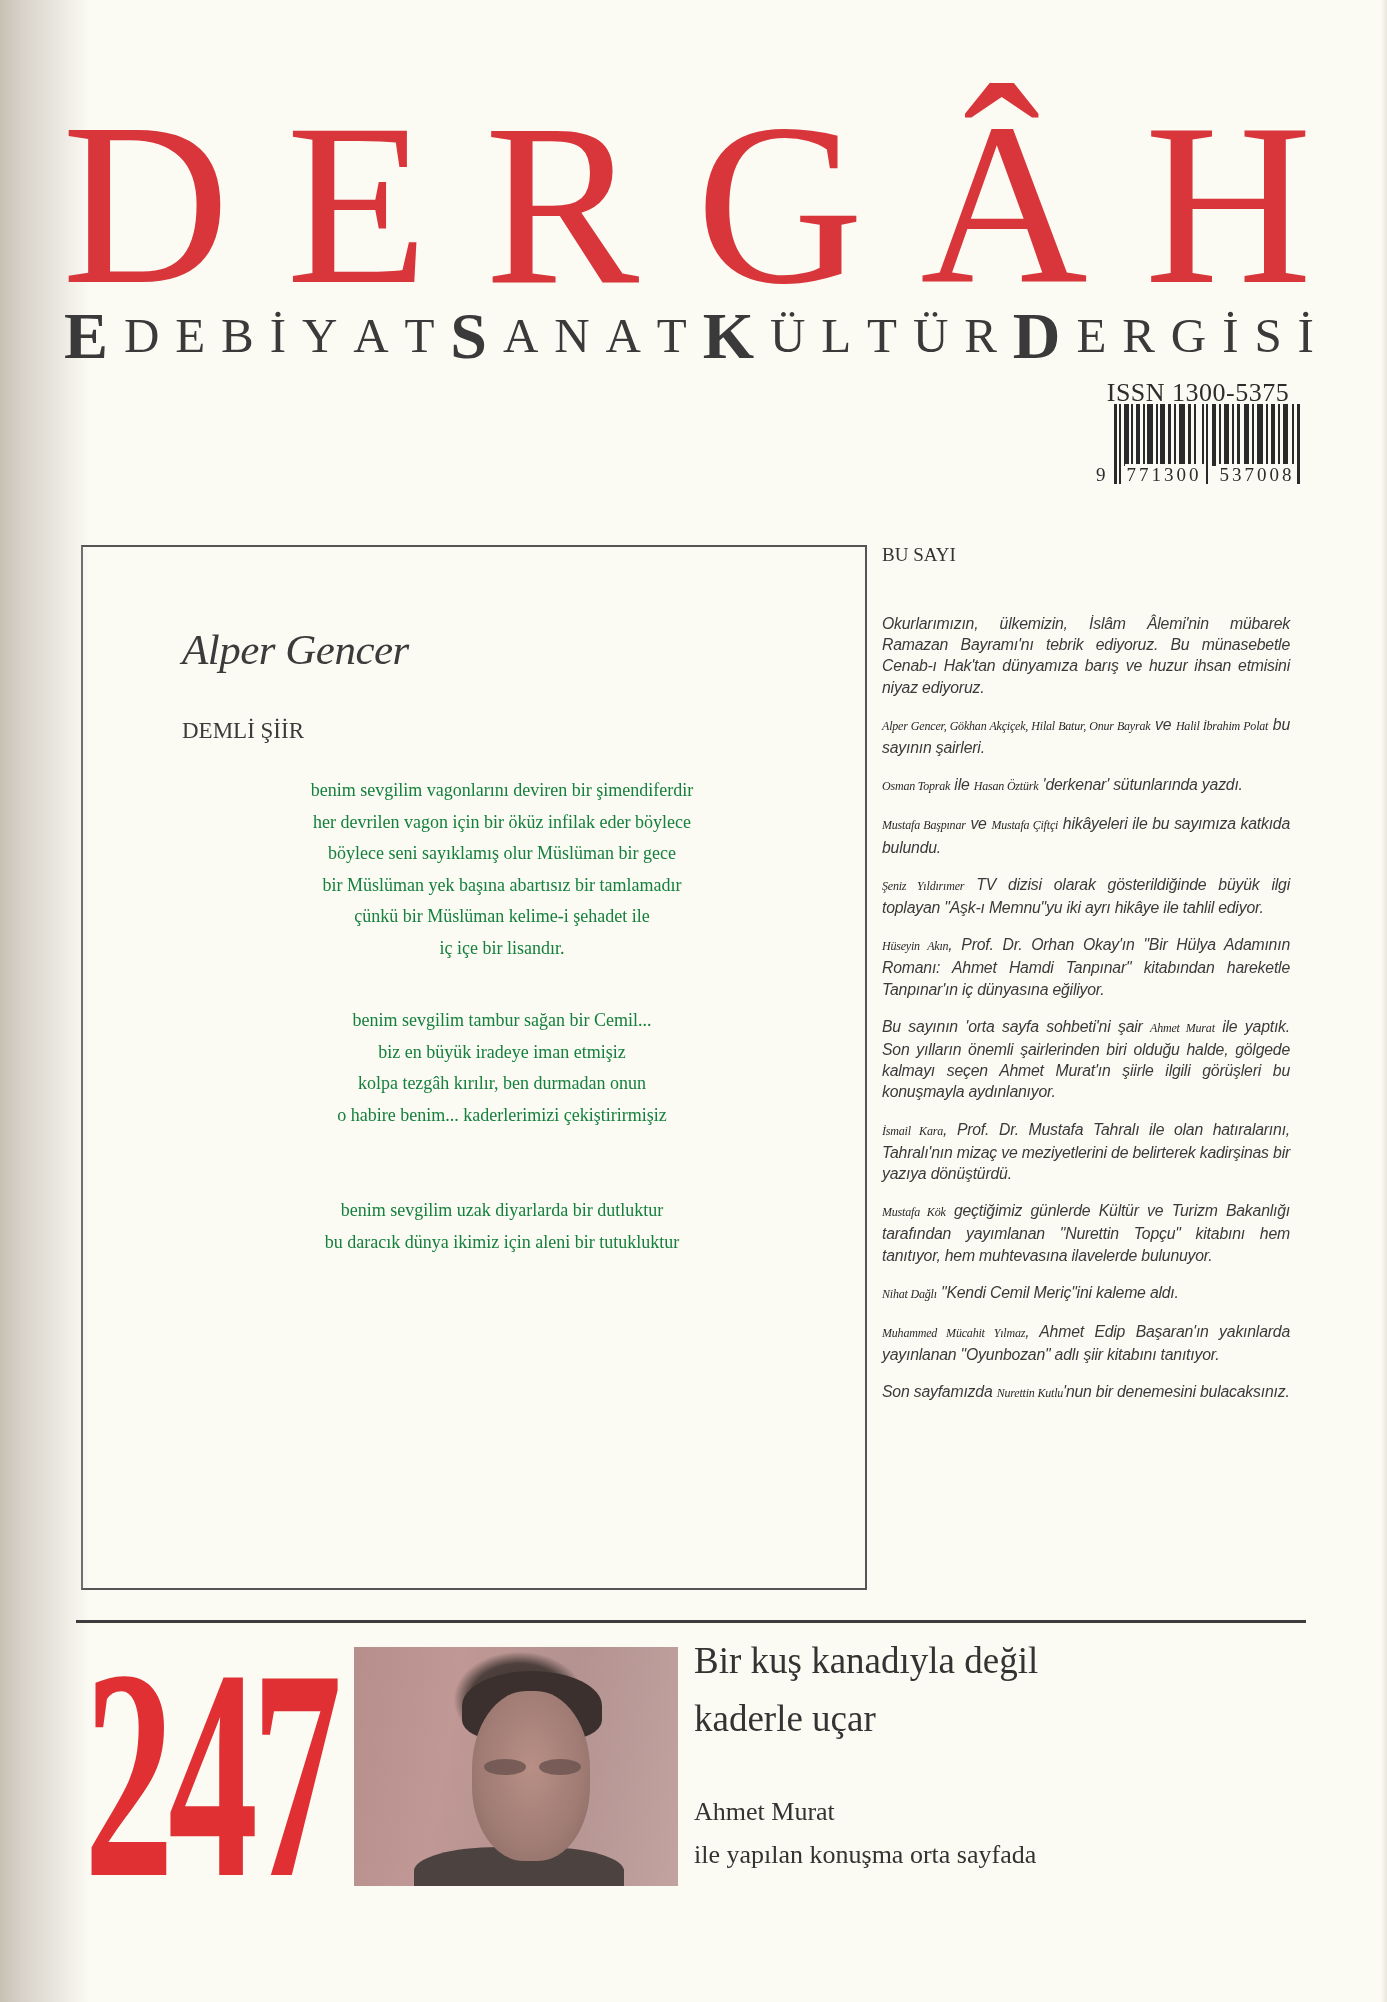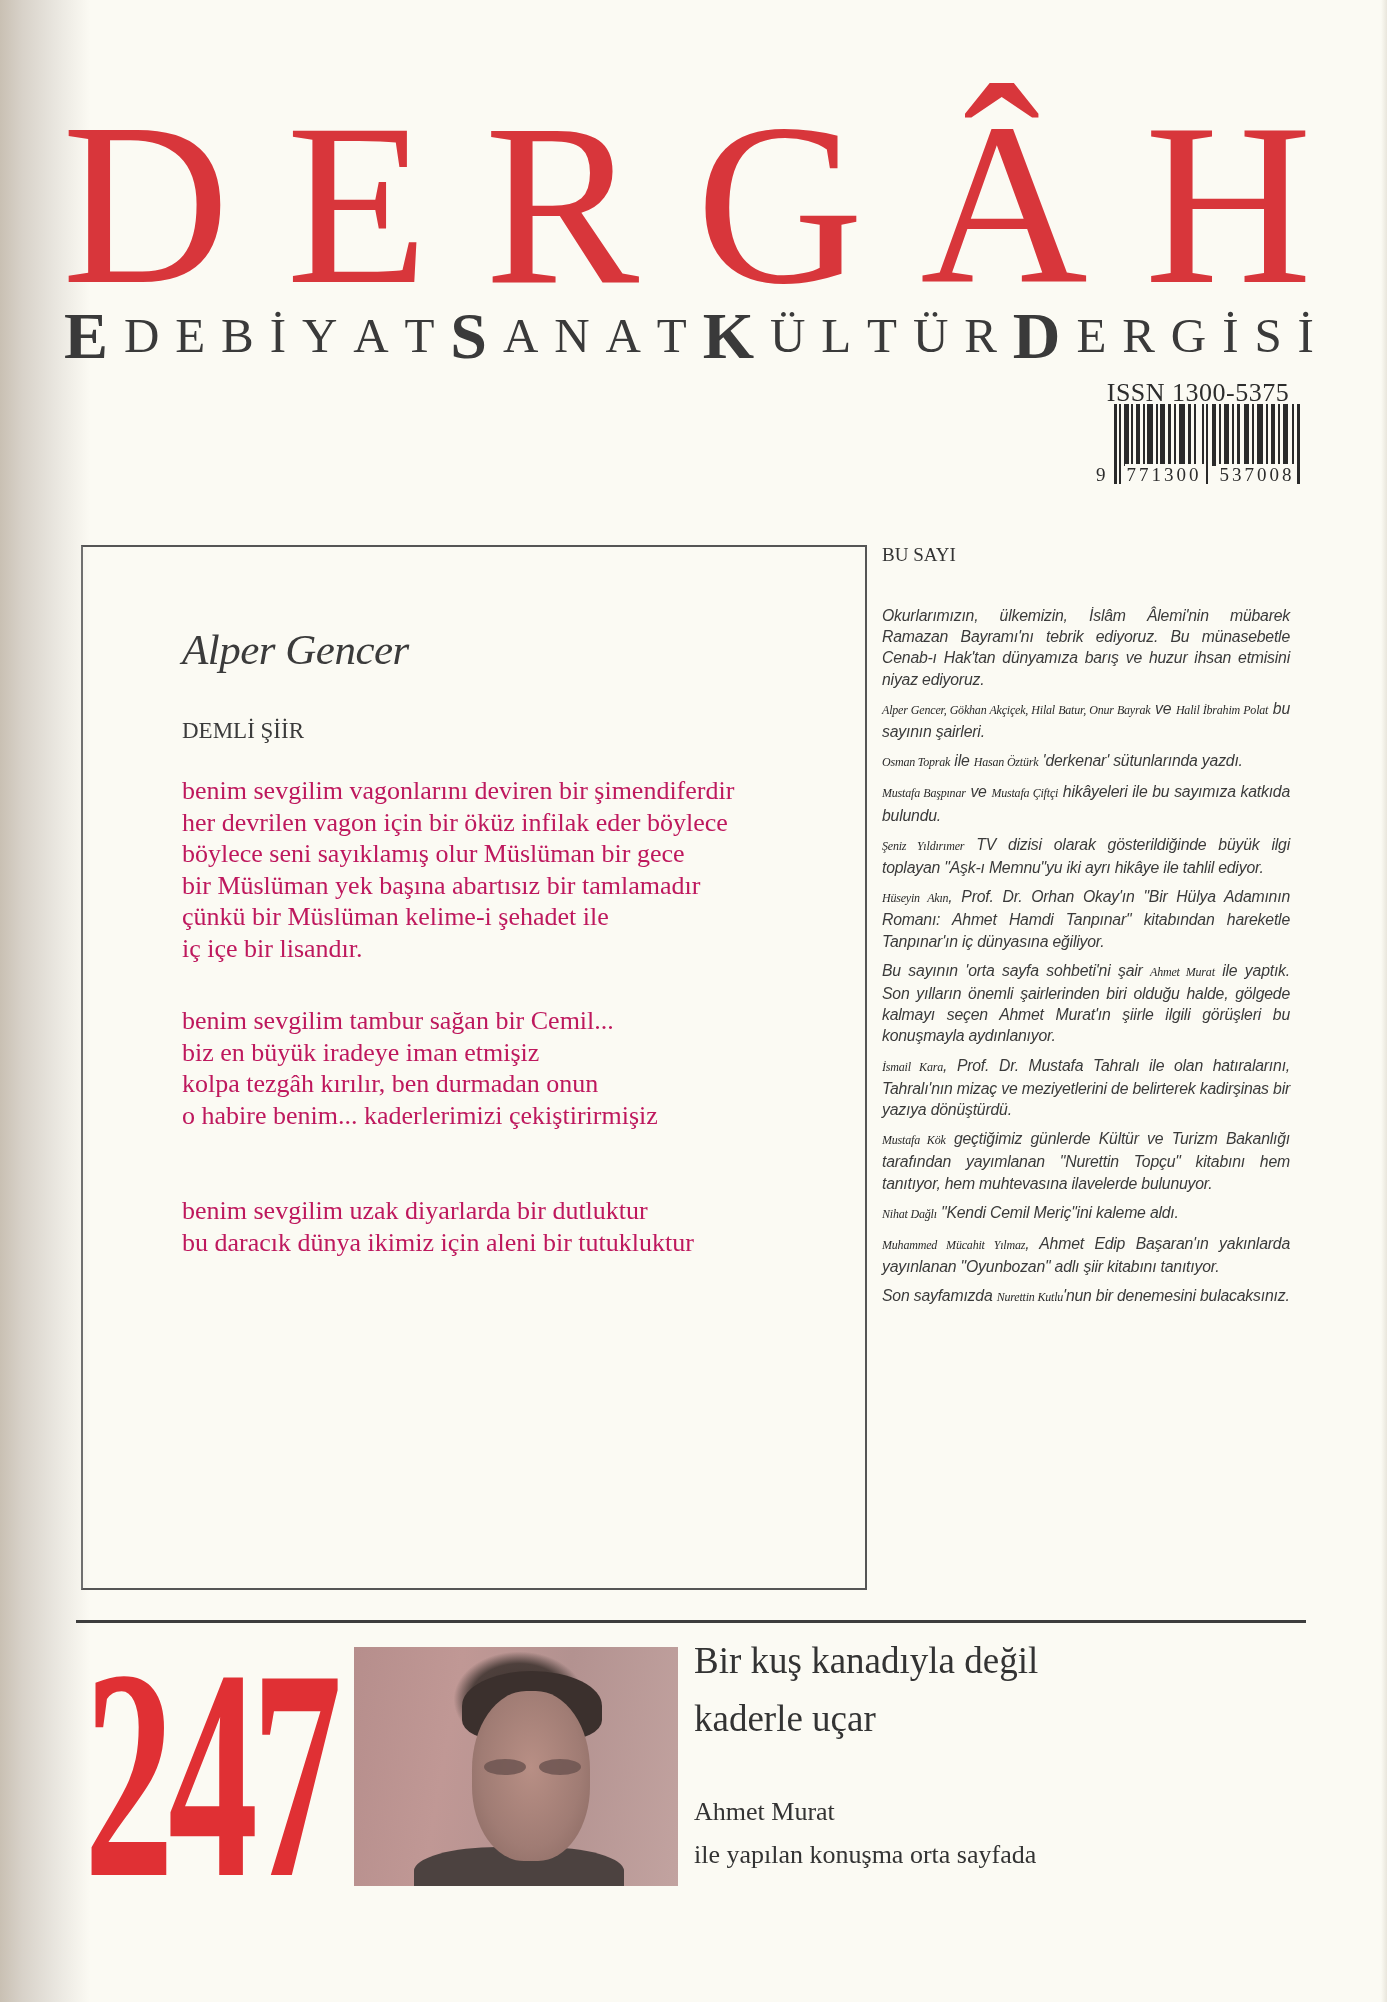--- a/index.html
+++ b/index.html
@@ -59,36 +59,36 @@
   .poet-name {
     position: absolute; left: 182px; top: 625px;
     font-style: italic; font-size: 43px; color: #3b3b3b; letter-spacing: -0.5px;
   }
   .poem-title {
     position: absolute; left: 182px; top: 718px;
     font-size: 23px; color: #3b3b3b;
   }
   .stanza {
     position: absolute; left: 182px; width: 640px;
-    font-size: 26px; line-height: 31.5px; color: #be185d;
+    font-size: 18px; line-height: 31.5px; color: #15803d; text-align: center;
   }
   .stanza div { white-space: nowrap; }
 
   
   .bu-sayi-label {
     position: absolute; left: 882px; top: 544px;
     font-size: 19px; color: #333;
   }
   .contents {
     position: absolute; left: 882px; top: 597px; width: 408px;
     font-family: "Liberation Sans", "DejaVu Sans", sans-serif;
     font-style: italic; font-size: 15.8px; line-height: 21.2px;
     color: #3a3a3a; text-align: justify; letter-spacing: -0.2px;
   }
-  .contents p { margin: 8px 0 5px 0; hyphens: manual; }
+  .contents p { margin: 16px 0 5px 0; hyphens: manual; }
   .contents b {
     font-family: "Liberation Serif", "DejaVu Serif", serif;
     font-weight: normal; font-size: 12px; color: #2a2a2a;
   }
 
   
   .bottom-rule {
     position: absolute; left: 76px; top: 1620px; width: 1230px; height: 0;
     border-top: 3px solid #3d3d3d;
   }

